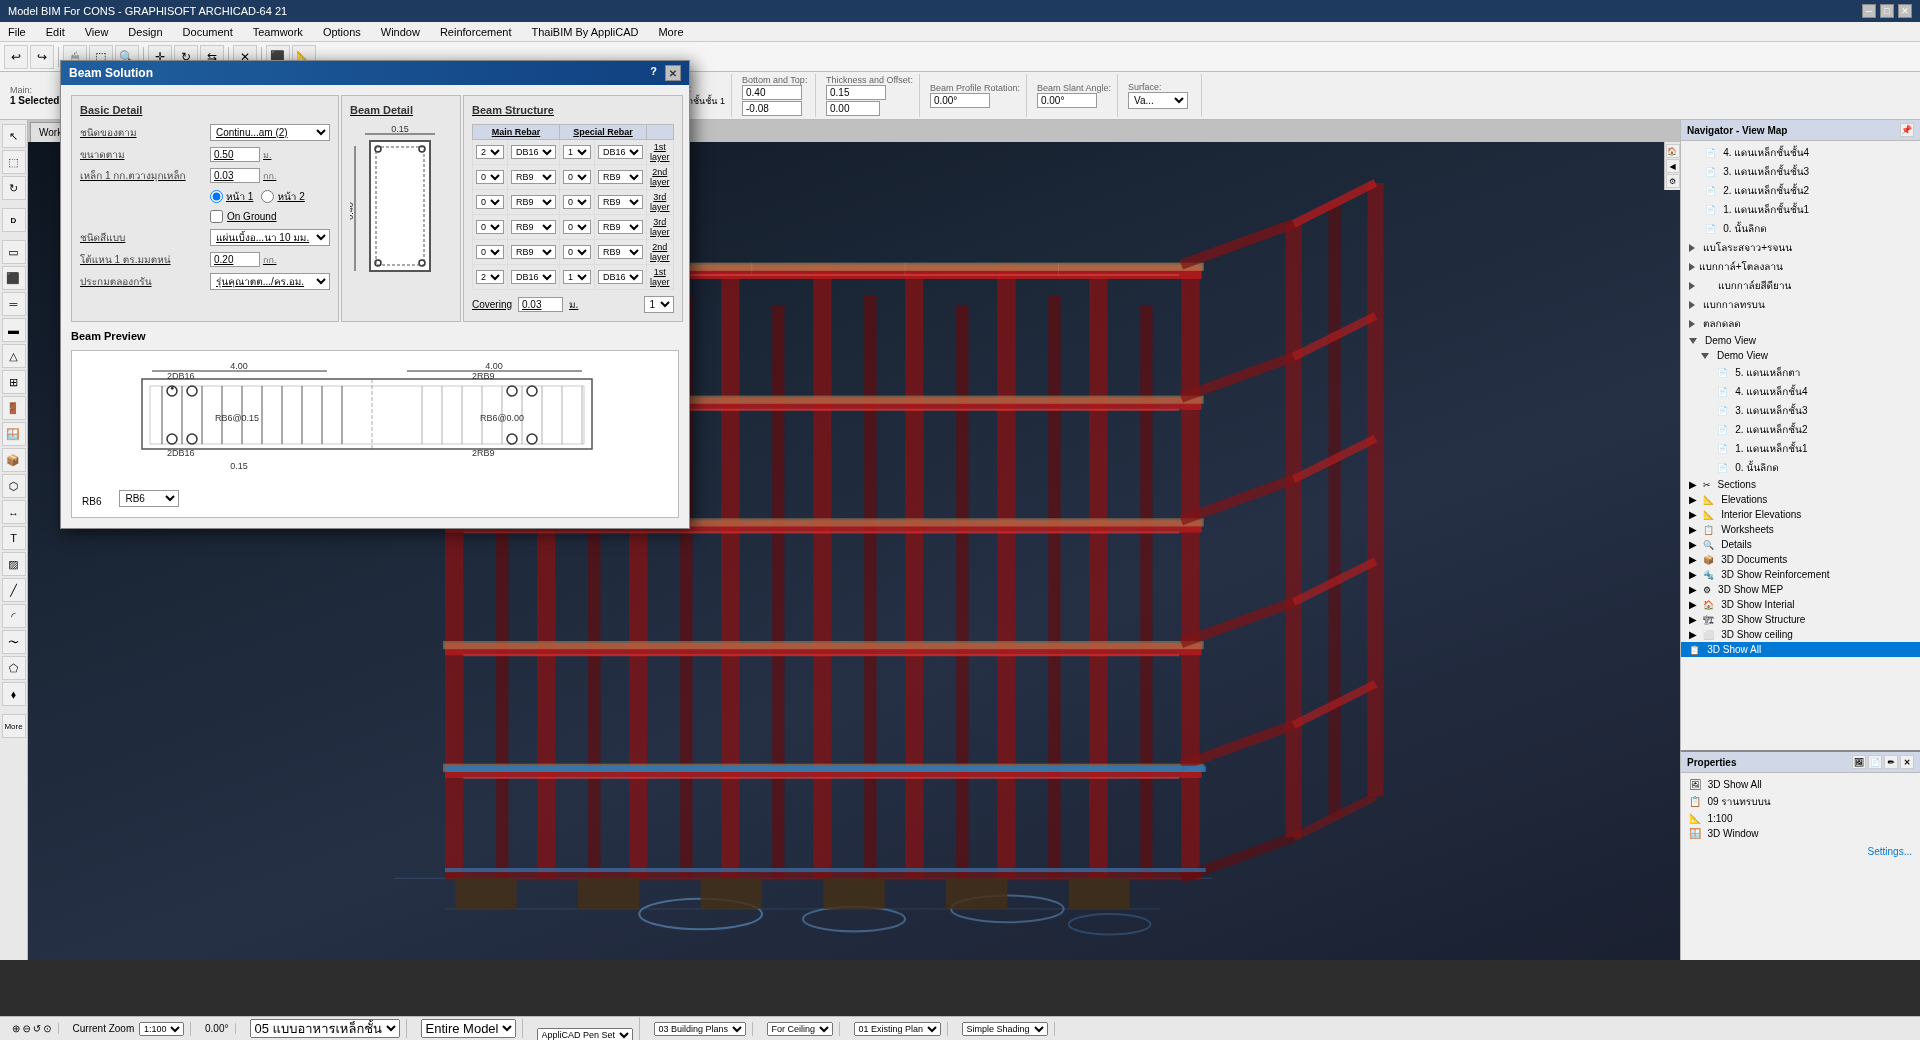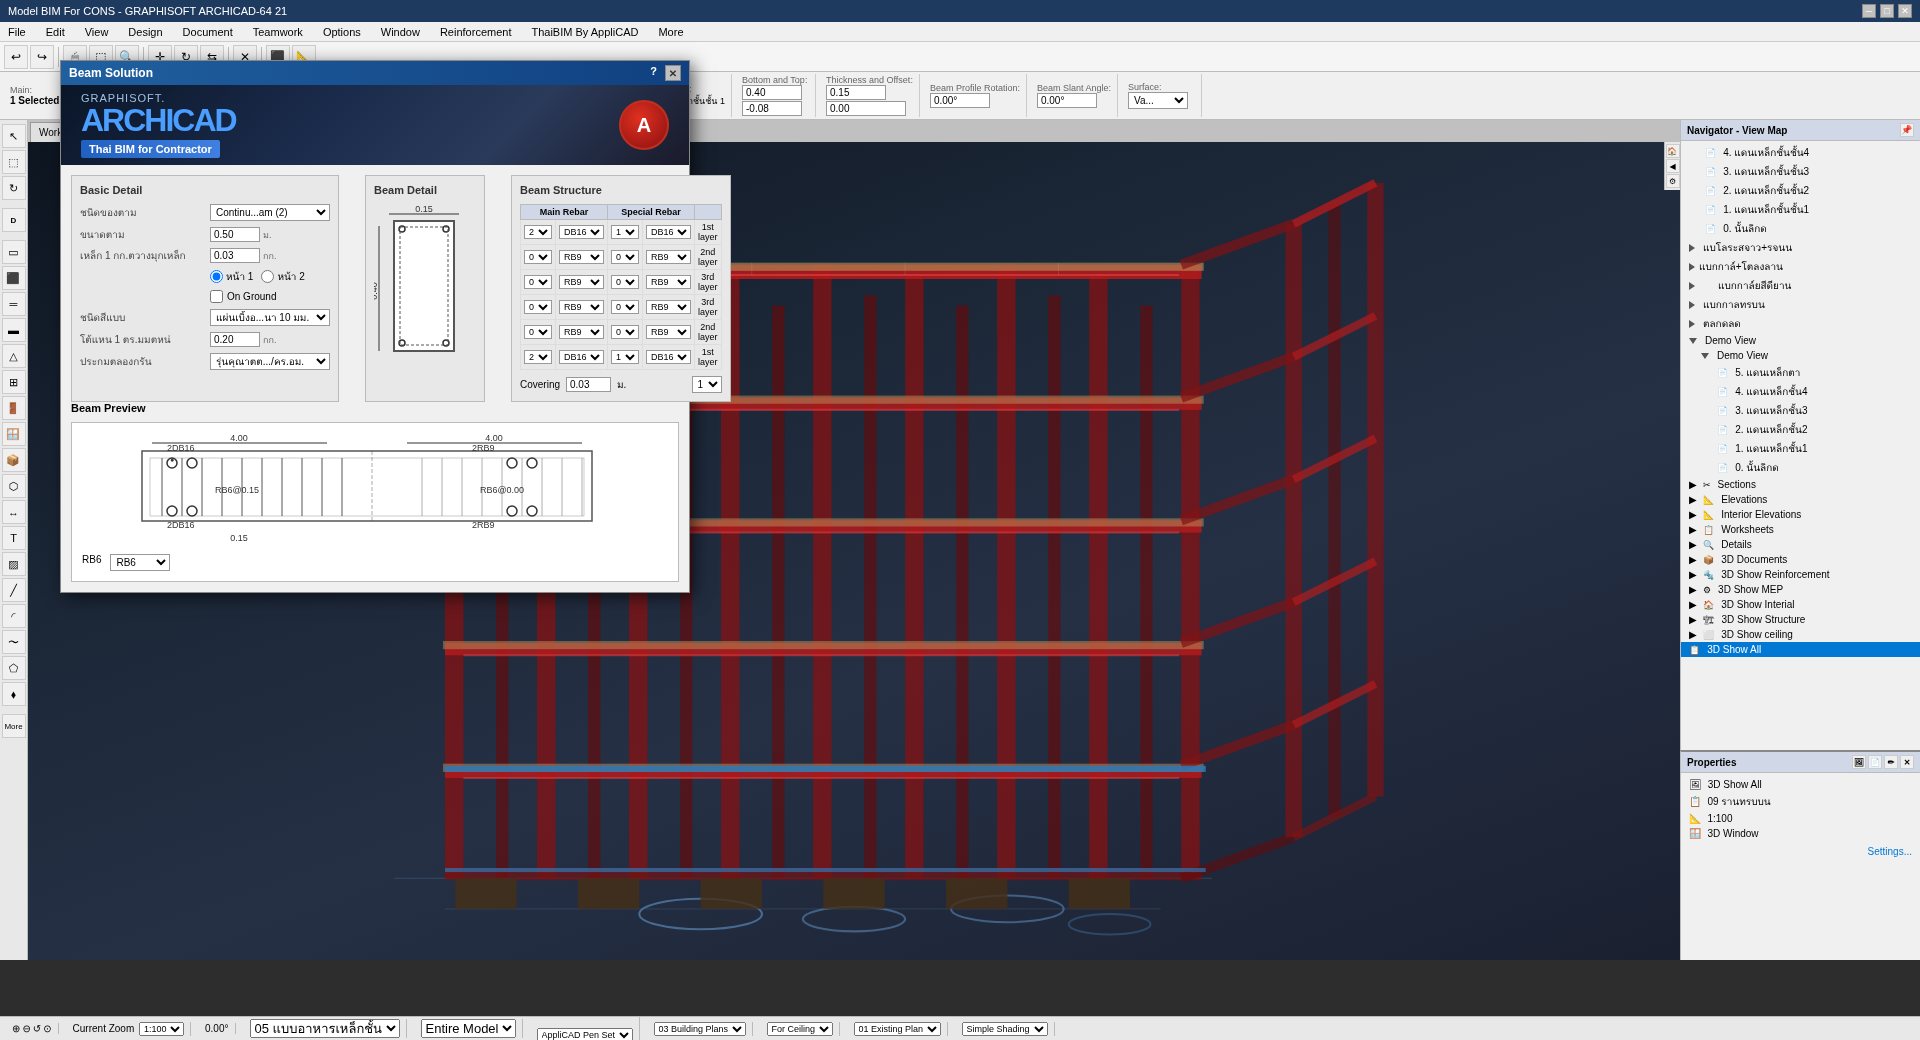--- a/index.html
+++ b/index.html
@@ -82,21 +82,21 @@
     .dialog-btn { width: 16px; height: 16px; background: #c0c0c0; border: 1px solid #888; cursor: pointer; font-size: 10px; display: flex; align-items: center; justify-content: center; color: #333; }
 
     
     .dialog-banner {
       background: linear-gradient(135deg, #0a1628 0%, #1a2a4a 40%, #2a3a5a 70%, #1a1a2a 100%);
       height: 80px; display: flex; align-items: center; padding: 0 20px; gap: 16px;
     }
 
     
     .dialog-body { padding: 10px; background: #f0f0f0; }
-    .dialog-row { display: flex; gap: 26px; margin-bottom: 0; }
+    .dialog-row { display: flex; gap: 2px; margin-bottom: 8px; text-decoration: underline; }
 
     
     .detail-section { background: #e8e8e8; border: 1px solid #bbb; padding: 8px; flex: 1; }
     .section-title { font-size: 11px; font-weight: bold; margin-bottom: 8px; color: #333; }
     .form-row { display: flex; align-items: center; margin-bottom: 6px; font-size: 10px; }
     .form-label { width: 130px; color: #444; }
     .form-input { border: 1px solid #999; background: white; padding: 1px 3px; font-size: 10px; }
     .form-select { border: 1px solid #999; background: white; padding: 1px; font-size: 10px; }
     .form-unit { margin-left: 3px; color: #666; font-size: 9px; }
     .radio-group { display: flex; gap: 8px; align-items: center; }
@@ -222,21 +222,21 @@
     <span class="info-label">Bottom and Top:</span>
     <div style="display:flex;flex-direction:column;gap:1px;">
       <input type="text" class="form-input" style="width: 60px;" value="0.40">
       <input type="text" class="form-input" style="width: 60px;" value="-0.08">
     </div>
   </div>
   <div class="info-section">
     <span class="info-label">Thickness and Offset:</span>
     <div style="display:flex;flex-direction:column;gap:1px;">
       <input type="text" class="form-input" style="width: 60px;" value="0.15">
-      <input type="text" class="form-input" style="width: 80px;" value="0.00">
+      <input type="text" class="form-input" style="width: 54px;" value="0.00">
     </div>
   </div>
   <div class="info-section">
     <span class="info-label">Beam Profile Rotation:</span>
     <input type="text" class="form-input" style="width: 60px;" value="0.00°">
   </div>
   <div class="info-section">
     <span class="info-label">Beam Slant Angle:</span>
     <input type="text" class="form-input" style="width: 60px;" value="0.00°">
   </div>
@@ -574,34 +574,20 @@
 <div class="dialog-overlay">
 
   <div class="dialog-titlebar">
     <span>Beam Solution</span>
     <div class="dialog-controls">
       <span style="font-size:11px;cursor:pointer;padding:0 4px;">?</span>
       <div class="dialog-btn">✕</div>
     </div>
   </div>
 
-  <div class="dialog-banner">
-    <div style="display:flex;flex-direction:column;">
-      <span style="color:#a0c0e0;font-size:11px;font-weight:normal;letter-spacing:1px;">GRAPHISOFT.</span>
-      <span style="color:#4a9eff;font-size:32px;font-weight:bold;letter-spacing:-2px;line-height:1;">ARCHICAD</span>
-      <div style="background:linear-gradient(to right,#2060c0,#4080e0);color:white;padding:3px 8px;font-size:11px;font-weight:bold;border-radius:2px;margin-top:4px;display:inline-block;width:fit-content;">
-        <span>Thai BIM</span>
-        <span style="color:#aad0ff;"> </span>
-        <span>for Contractor</span>
-      </div>
-    </div>
-    <div style="margin-left:auto;width:50px;height:50px;background:radial-gradient(circle at 40% 35%,#e03020,#8a1010);border-radius:50%;display:flex;align-items:center;justify-content:center;color:white;font-size:20px;font-weight:bold;border:2px solid #c03020;">
-      <span>A</span>
-    </div>
-  </div>
 
   <div class="dialog-body">
     <div class="dialog-row">
 
       <div class="detail-section" style="flex:1.2;">
         <div class="section-title">Basic Detail</div>
 
         <div class="form-row">
           <span class="form-label">ชนิดของตาม</span>
           <select class="form-select" style="width:120px;">
@@ -816,21 +802,21 @@
           <circle cx="450" cy="78" r="5" fill="none" stroke="#333" stroke-width="1.5"></circle>
 
           <text x="85" y="95" font-size="9" fill="#333">2DB16</text>
           <text x="390" y="95" font-size="9" fill="#333">2RB9</text>
 
           <text x="157" y="108" text-anchor="middle" font-size="9" fill="#333">0.15</text>
 
           <line x1="290" y1="18" x2="290" y2="88" stroke="#555" stroke-width="0.5" stroke-dasharray="4,2"></line>
         </svg>
         
-        <div style="display:flex;align-items:flex-start;gap:9px;margin-top:4px;font-size:10px;">
+        <div style="display:flex;align-items:flex-end;gap:18px;margin-top:12px;font-size:10px;">
           <span>RB6</span>
           <select class="form-select" style="width:60px;">
             <option>RB6</option>
             <option>RB8</option>
           </select>
         </div>
       </div>
     </div>
   </div>
 

